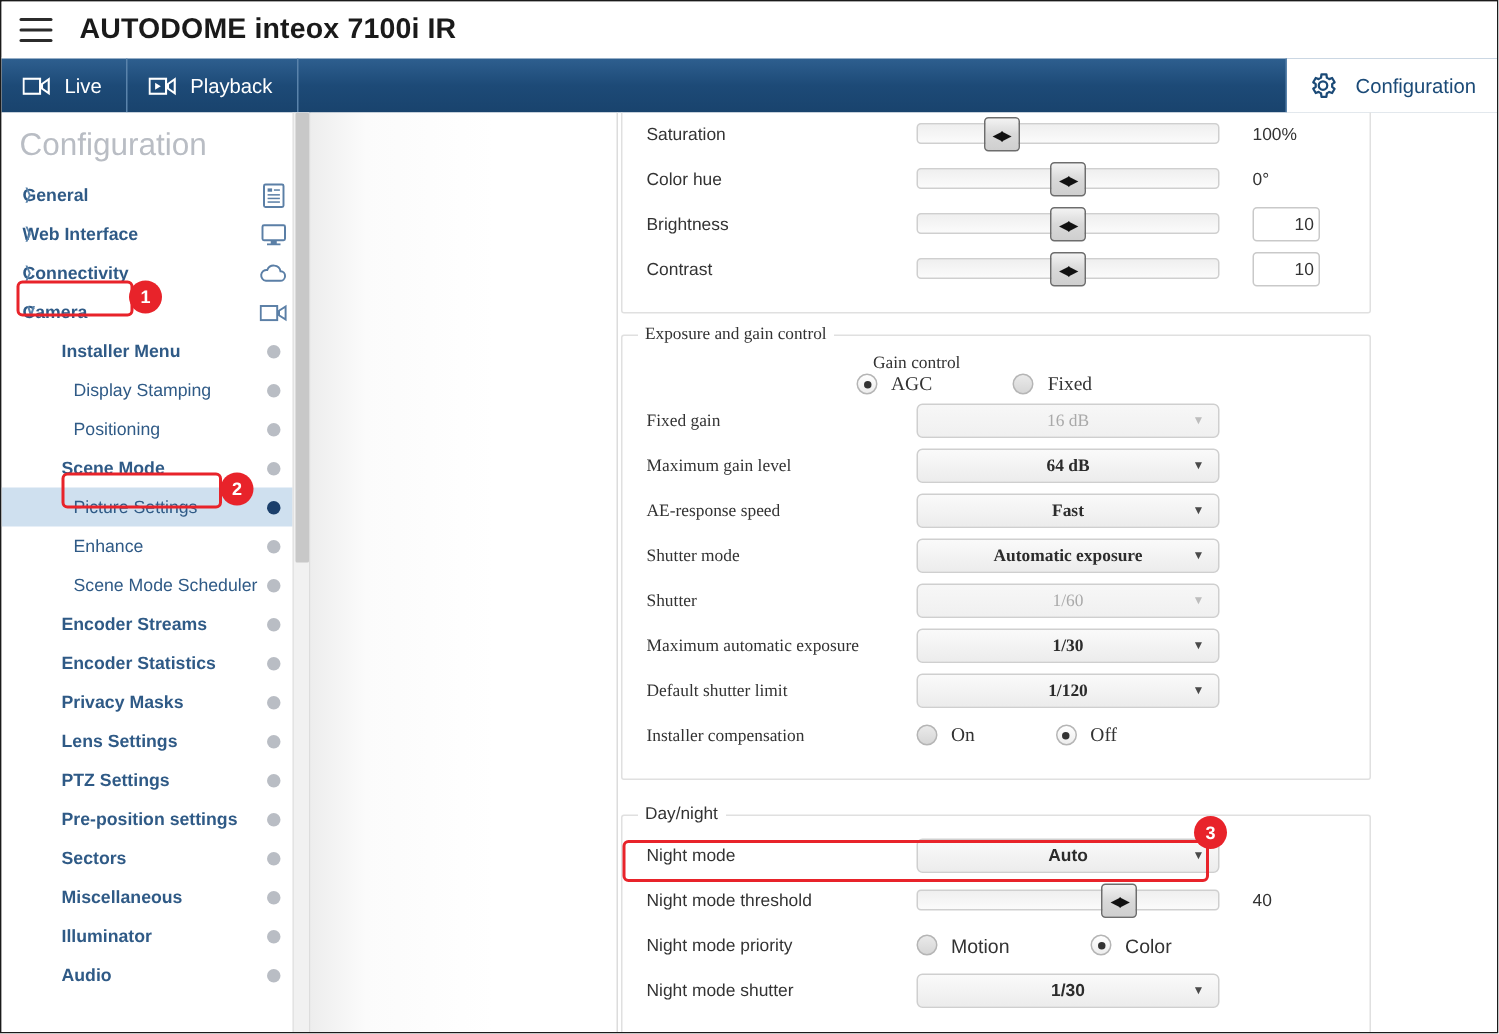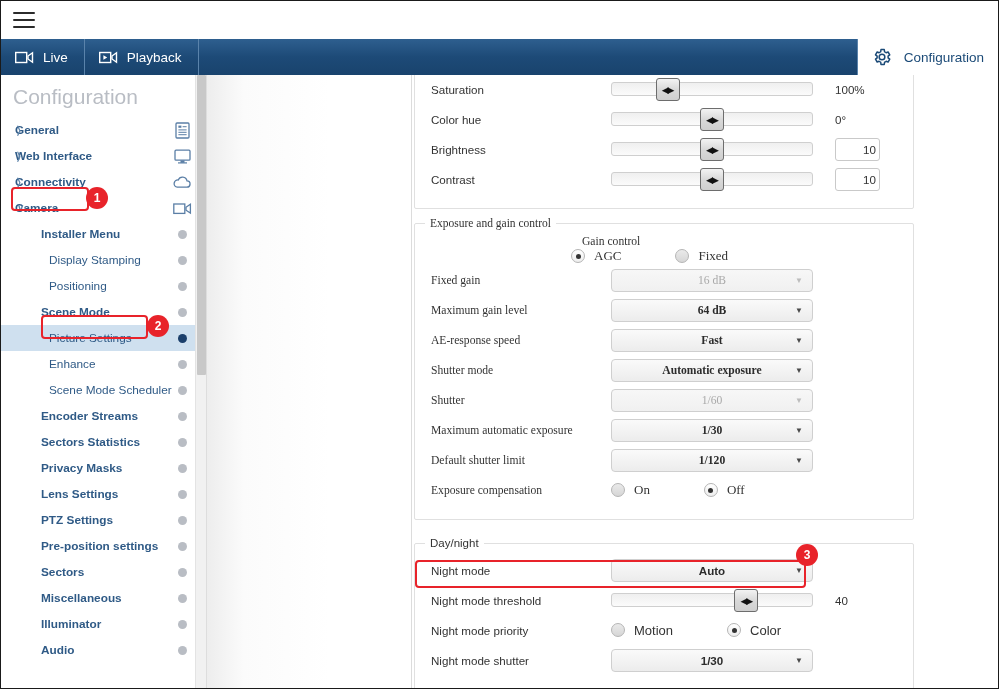--- a/index.html
+++ b/index.html
@@ -278,20 +278,21 @@
 <body>
 
 <div class="app">
 
   <div class="titlebar">
     <div class="hamburger">
       <i></i>
         <i></i>
         <i></i>
     </div>
+    <div class="app-title">AUTODOME inteox 7100i IR</div>
   </div>
 
   <div class="tabbar">
     <div class="tab first">
       <span class="ic">
         <svg width="19" height="13" viewBox="0 0 19 13">
           <rect x="0.7" y="1.5" width="11" height="10" fill="none" stroke="#ffffff" stroke-width="1.4"></rect>
           <path d="M13 5 L17.5 1.8 L17.5 11.2 L13 8 Z" fill="none" stroke="#ffffff" stroke-width="1.4"></path>
         </svg>
       </span>
@@ -410,21 +411,21 @@
               <span class="dot"></span>
             </span>
           </div>
           <div class="nav-row lvl1">
             <span class="nav-label">Encoder Streams</span>
             <span class="nav-right">
               <span class="dot"></span>
             </span>
           </div>
           <div class="nav-row lvl1">
-            <span class="nav-label">Sectors Statistics</span>
+            <span class="nav-label">Encoder Statistics</span>
             <span class="nav-right">
               <span class="dot"></span>
             </span>
           </div>
           <div class="nav-row lvl1">
             <span class="nav-label">Privacy Masks</span>
             <span class="nav-right">
               <span class="dot"></span>
             </span>
           </div>
@@ -589,21 +590,21 @@
 
           <div class="row">
             <div class="row-label">Default shutter limit</div>
             <div class="dd">
               <span>1/120</span>
               <span class="arrow">▼</span>
             </div>
           </div>
 
           <div class="row">
-            <div class="row-label">Exposure compensation</div>
+            <div class="row-label">Installer compensation</div>
             <div class="radios">
               <div class="radio">
                 <span class="rb off"></span>
                 <span>On</span>
               </div>
               <div class="radio second">
                 <span class="rb on">
                     <span class="pip"></span>
                   </span>
                 <span>Off</span>

